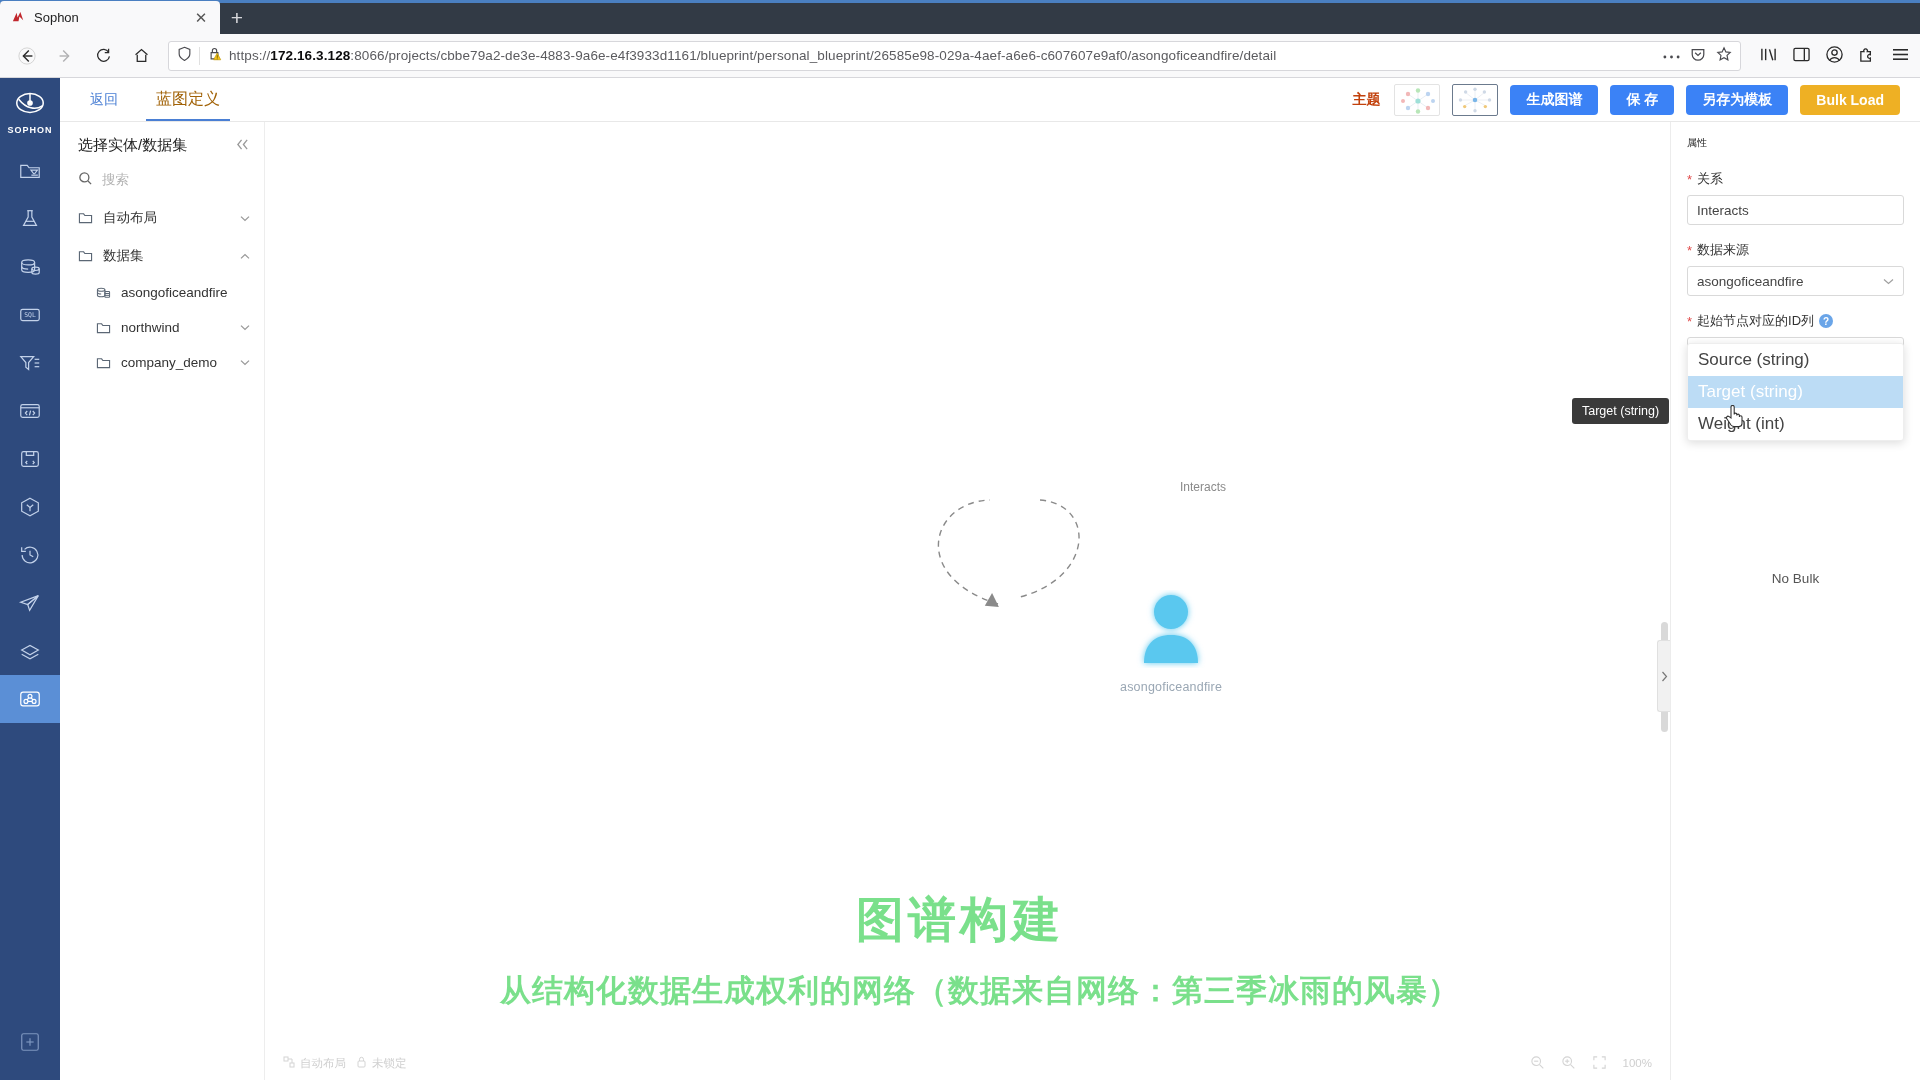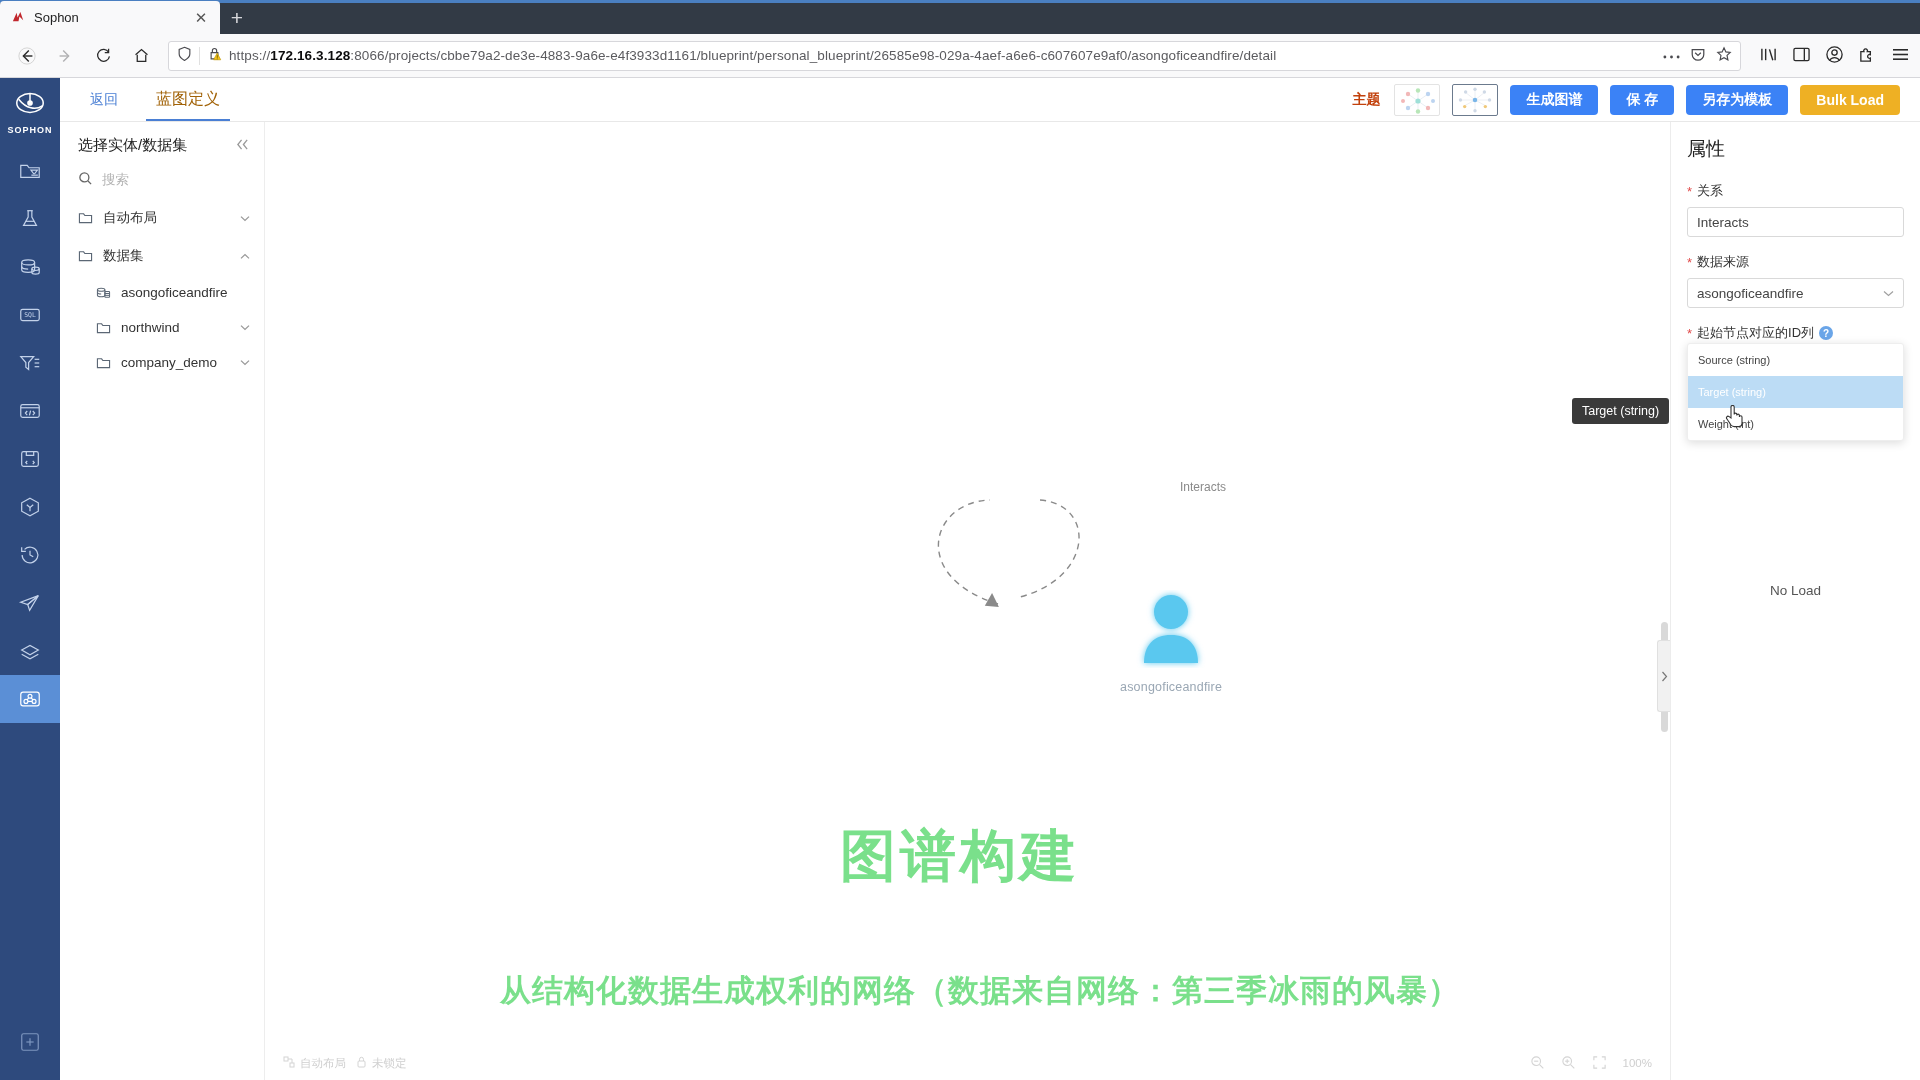--- a/index.html
+++ b/index.html
@@ -101,46 +101,46 @@
   .graphnode { position:absolute; display:flex; flex-direction:column; align-items:center; }
   .nodelabel { font-size:12.5px; color:#9aa7b4; margin-top:9px; letter-spacing:0.2px; }
   .edgelabel { position:absolute; font-size:12px; color:#8a8a8a; background:#fff; padding:0 3px; }
   .canvasexpand { position:absolute; right:0; width:13px; height:72px; background:#f1f1f1;
                   border:1px solid #e0e0e0; border-right:none; border-radius:3px 0 0 3px;
                   display:flex; align-items:center; justify-content:center; color:#888; font-size:11px; }
   .scrollthumb { position:absolute; right:0; width:7px; background:#d9d9d9; border-radius:4px; }
 
   .overlaytitle { position:absolute; width:100%; text-align:center; color:#7ae08b;
                   font-weight:bold; pointer-events:none; }
-  .overlaytitle.big { font-size:56px; top:819px; letter-spacing:4px; }
+  .overlaytitle.big { font-size:48px; top:888px; letter-spacing:4px; }
   .overlaytitle.sub { font-size:31px; top:970px; letter-spacing:1px;padding-left:40px; }
 
   .statusbar { position:absolute; left:0; right:0; bottom:0; height:34px;
                display:flex; align-items:center; padding:0 18px; gap:10px;
                font-size:11.5px; color:#cfcfcf; }
   .statusbar .chip { display:flex; align-items:center; gap:5px; }
   .statusbar .right { margin-left:auto; display:flex; align-items:center; gap:16px;justify-content:center; }
 
   
   .props { width:250px; flex:0 0 250px; background:#fff; border-left:1px solid #ececec;
            padding:14px 16px; position:relative; }
-  .props h2 { font-size:19px; font-weight:normal; color:#222; margin-bottom:20px; }
+  .props h2 { font-size:10px; font-weight:normal; color:#222; margin-bottom:20px; }
   .flabel { font-size:13px; color:#333; margin-bottom:7px; display:flex; align-items:center; gap:5px; }
   .flabel .req { color:#e04a4a; font-size:13px; line-height:1; }
   .finput { height:30px; border:1px solid #d9d9d9; border-radius:3px; background:#fff;
             display:flex; align-items:center; padding:0 9px; font-size:13.5px; color:#444;
             margin-bottom:16px; }
   .finput .val { flex:1; white-space:nowrap; overflow:hidden; }
   .finput .cv { color:#a0a0a0; font-size:11px; }
   .helpicon { width:14px;height:14px;border-radius:50%;background:#6aa5e8;color:#fff;
               font-size:10px; display:flex;align-items:center;justify-content:center; font-weight:bold;}
   .dropdown { position:absolute; left:16px; right:16px; background:#fff;
               box-shadow:0 2px 10px rgba(0,0,0,.14); border-radius:3px; overflow:hidden;
               border:1px solid #eee; z-index:20; }
-  .ddopt { height:32px; display:flex; align-items:center; padding:0 10px; font-size:11px; color:#444; }
+  .ddopt { height:32px; display:flex; align-items:center; padding:0 10px; font-size:17px; color:#444; }
   .ddopt.hl { background:#bcdcf5; color:#fff; }
   .nodata { text-align:center; font-size:13.5px; color:#555; padding-top:14px; }
 
   .tooltip { position:absolute; background:#3a3a3a; color:#fff; font-size:12.5px;
              padding:6px 10px; border-radius:3px; white-space:nowrap; z-index:40; }
   .tooltip::after { content:""; position:absolute; right:-5px; top:50%; margin-top:-5px;
                     border:5px solid transparent; border-left-color:#3a3a3a; }
   .cursor { position:absolute; z-index:50; pointer-events:none; }
 </style>
 </head>
@@ -655,21 +655,21 @@
             <span class="val">Target (string)</span>
             <span class="cv">⌐</span>
           </div>
 
           <div class="dropdown" style="top:221px;">
             <div class="ddopt">Source (string)</div>
             <div class="ddopt hl">Target (string)</div>
             <div class="ddopt">Weight (int)</div>
           </div>
 
-          <div class="nodata" style="margin-top:190px;">No Load</div>
+          <div class="nodata" style="margin-top:190px;">No Bulk</div>
         </div>
 
       </div>
     </div>
   </div>
 
   <div class="tooltip" style="left:1572px;top:398px;">Target (string)</div>
   <div class="cursor" style="left:1725px;top:405px;">
     <svg width="20" height="24" viewBox="0 0 20 24">
       <path d="M6 2 v11 l-2.2 -1.6 a1.6 1.6 0 0 0 -2 2.4 L6 20 a4 4 0 0 0 3.2 1.6 H14 a3 3 0 0 0 3 -3 V12 a1.3 1.3 0 0 0 -2.6 0 V10.4 a1.3 1.3 0 0 0 -2.6 0 V9.4 a1.3 1.3 0 0 0 -2.6 0 V2 a1.6 1.6 0 0 0 -3.2 0 Z" fill="#fff" stroke="#333" stroke-width="1.1"></path>

